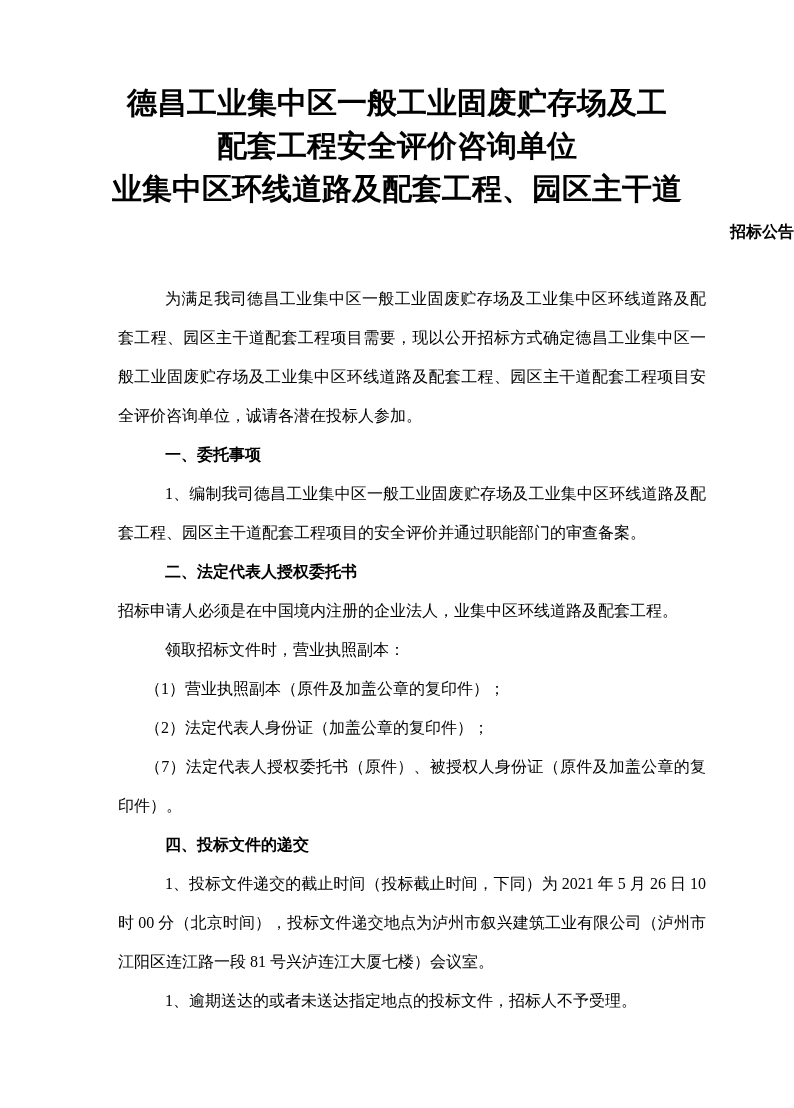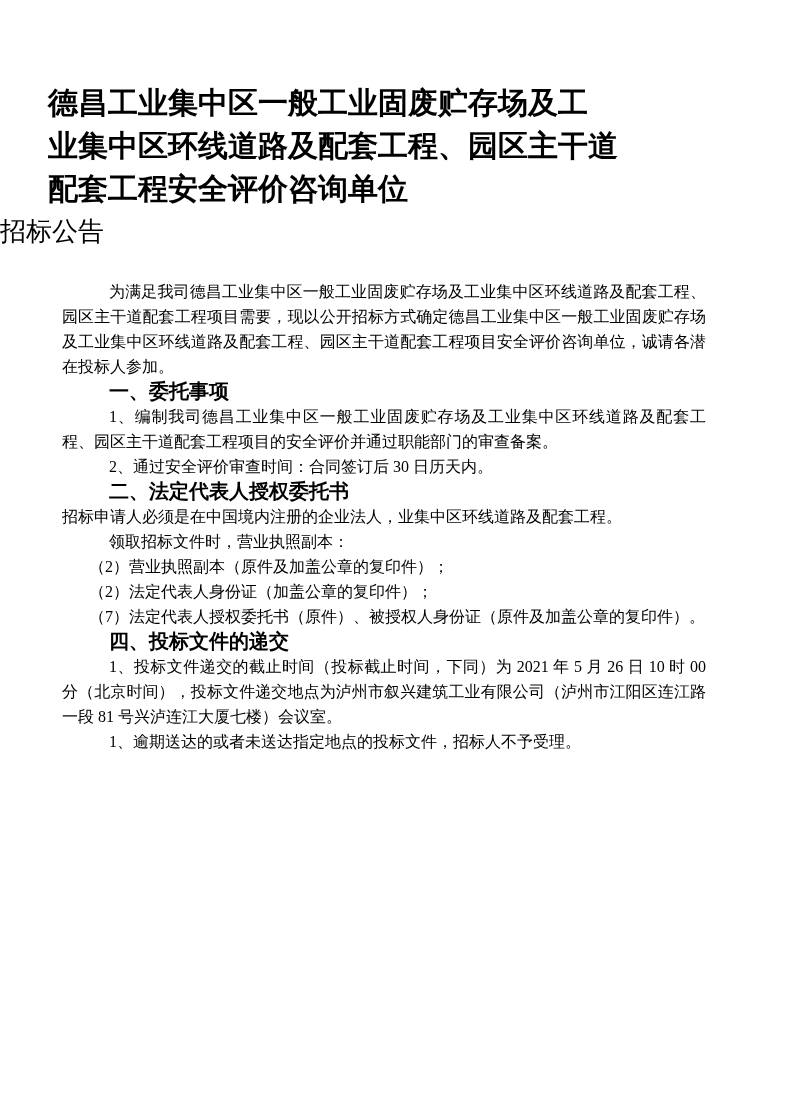--- a/index.html
+++ b/index.html
@@ -13,73 +13,72 @@
   }
   .page {
     position: relative;
     width: 794px;
     height: 1108px;
     background: #ffffff;
     overflow: hidden;
   }
   .doc-title {
     margin: 81px 48px 0 48px;
-    text-align: left;
+    text-align: center;
     font-weight: 700;
     font-size: 30px;
     line-height: 43px;
     font-family: "Liberation Serif", "DejaVu Serif", serif;
   }
   .doc-subtitle {
-    text-align: left;
-    font-weight: 400;
-    font-size: 26px;
+    text-align: right;
+    font-weight: 700;
+    font-size: 16px;
     line-height: 43px;
     font-family: "Liberation Serif", "DejaVu Serif", serif;
   }
   .doc-body {
-    margin: 26px 88px 0 62px;
+    margin: 26px 88px 0 118px;
     font-size: 16px;
-    line-height: 25px;
+    line-height: 39px;
     text-align: justify;
     font-family: "Liberation Serif", "DejaVu Serif", serif;
   }
   .doc-body p { margin: 0; padding: 0; }
   .para { text-indent: 47px; }
   .para-flush { text-indent: 0; }
   .item { text-indent: 27px; }
   .heading {
     text-indent: 47px;
     font-weight: 700;
     font-family: "Liberation Sans", "DejaVu Sans", sans-serif;
-    font-size: 20px;
+    font-size: 16px;
   }
 </style>
 </head>
 <body>
 
 <div class="page">
 
   <div class="doc-title">
     <div>德昌工业集中区一般工业固废贮存场及工</div>
+    <div>配套工程安全评价咨询单位</div>
     <div>业集中区环线道路及配套工程、园区主干道</div>
-    <div>配套工程安全评价咨询单位</div>
   </div>
 
   <div class="doc-subtitle">招标公告</div>
 
   <div class="doc-body">
     <p class="para">为满足我司德昌工业集中区一般工业固废贮存场及工业集中区环线道路及配套工程、园区主干道配套工程项目需要，现以公开招标方式确定德昌工业集中区一般工业固废贮存场及工业集中区环线道路及配套工程、园区主干道配套工程项目安全评价咨询单位，诚请各潜在投标人参加。</p>
     <p class="heading">一、委托事项</p>
     <p class="para">1、编制我司德昌工业集中区一般工业固废贮存场及工业集中区环线道路及配套工程、园区主干道配套工程项目的安全评价并通过职能部门的审查备案。</p>
-    <p class="para">2、通过安全评价审查时间：合同签订后 30 日历天内。</p>
     <p class="heading">二、法定代表人授权委托书</p>
     <p class="para-flush">招标申请人必须是在中国境内注册的企业法人，业集中区环线道路及配套工程。</p>
     <p class="para">领取招标文件时，营业执照副本：</p>
-    <p class="item">（2）营业执照副本（原件及加盖公章的复印件）；</p>
+    <p class="item">（1）营业执照副本（原件及加盖公章的复印件）；</p>
     <p class="item">（2）法定代表人身份证（加盖公章的复印件）；</p>
     <p class="item">（7）法定代表人授权委托书（原件）、被授权人身份证（原件及加盖公章的复印件）。</p>
     <p class="heading">四、投标文件的递交</p>
     <p class="para">1、投标文件递交的截止时间（投标截止时间，下同）为 2021 年 5 月 26 日 10 时 00 分（北京时间），投标文件递交地点为泸州市叙兴建筑工业有限公司（泸州市江阳区连江路一段 81 号兴泸连江大厦七楼）会议室。</p>
     <p class="para">1、逾期送达的或者未送达指定地点的投标文件，招标人不予受理。</p>
   </div>
 
 </div>
 
 </body></html>

